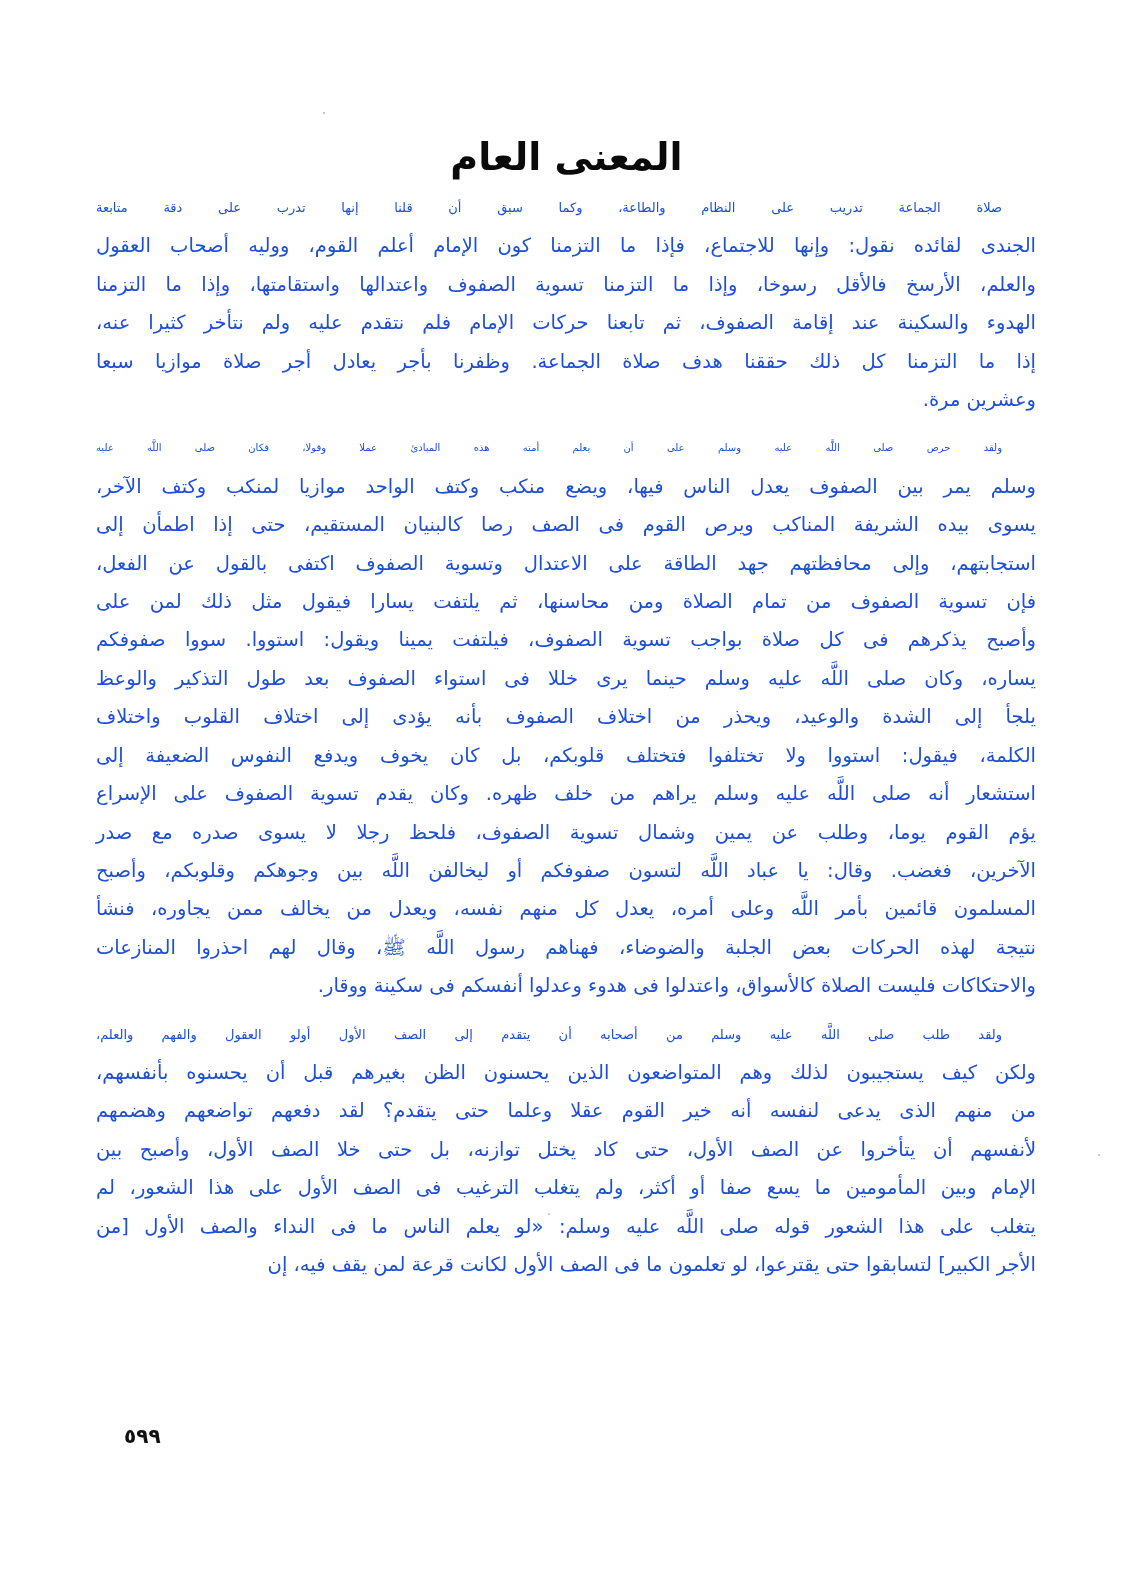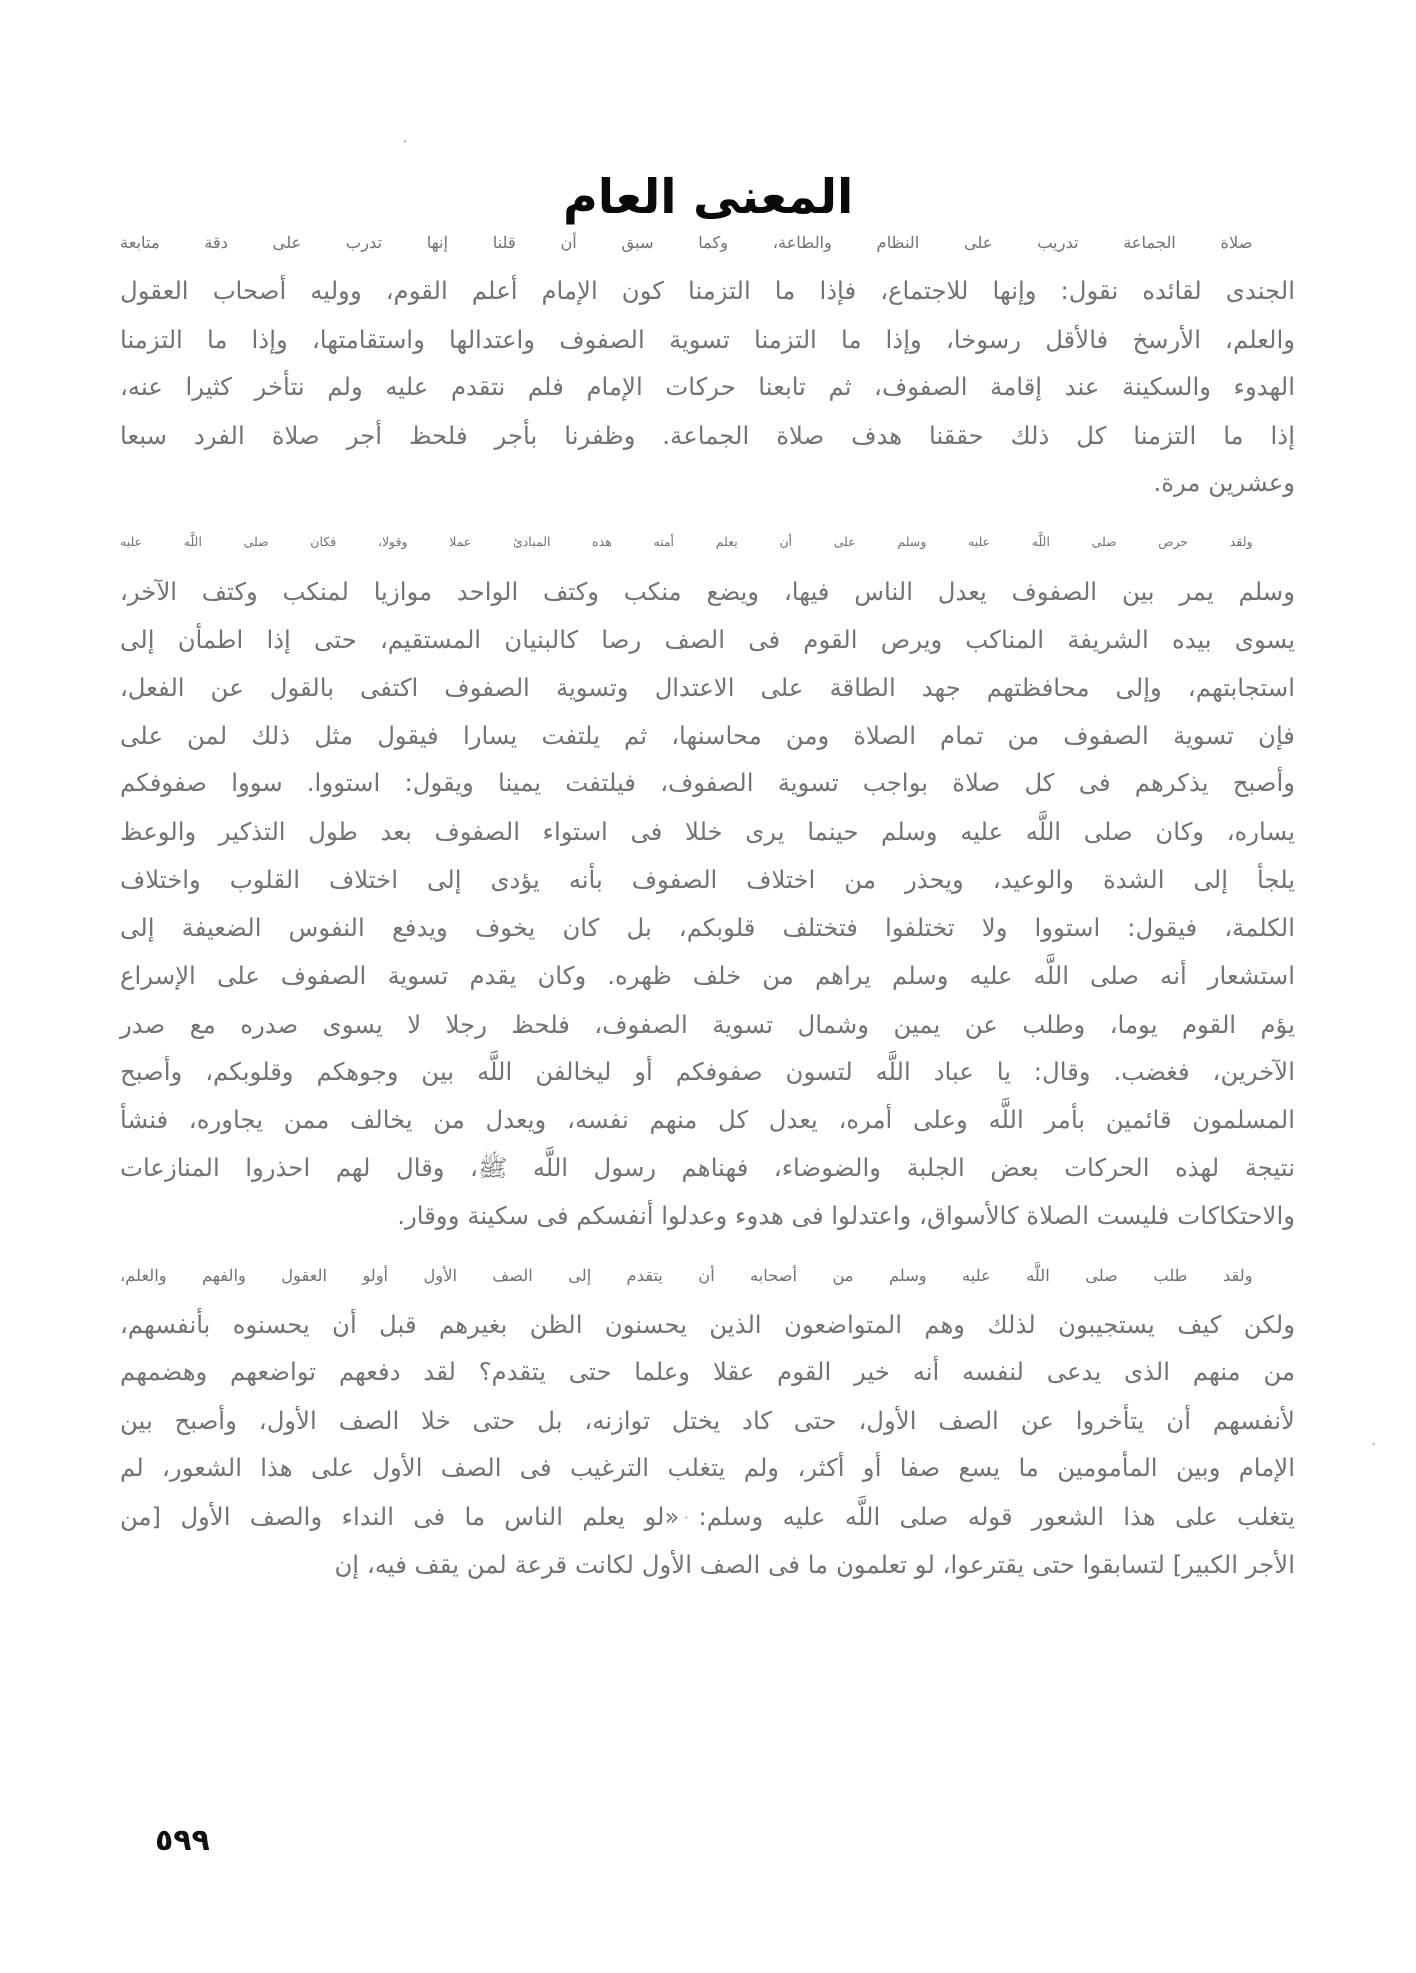--- a/index.html
+++ b/index.html
@@ -30,51 +30,51 @@
       text-align: center;
       direction: rtl;
       font-family: "DejaVu Sans", sans-serif;
       font-weight: bold;
       font-size: 38px;
       line-height: 56px;
       color: #0a0a0a;
     }
     .body-text {
       position: absolute;
-      top: 176px;
+      top: 189px;
       left: 96px;
       width: 940px;
       direction: rtl;
       text-align: justify;
       text-align-last: right;
       font-family: "DejaVu Sans", sans-serif;
       font-size: 19.5px;
       line-height: 38.4px;
-      color: #737373;
+      color: #1d4ed8;
     }
     .para {
       margin: 0;
       text-indent: 34px;
     }
     .para + .para { margin-top: 10px; }
     .line {
       display: block;
       white-space: nowrap;
       text-align: justify;
       text-align-last: justify;
       text-indent: 0;
     }
     .line.first { padding-right: 34px; }
     .line.last { text-align-last: right; }
     .page-number {
       position: absolute;
-      top: 1458px;
+      top: 1424px;
       left: 124px;
       font-family: "DejaVu Sans", sans-serif;
-      font-size: 24px;
+      font-size: 20px;
       font-weight: bold;
       letter-spacing: 2px;
       color: #111111;
       direction: rtl;
     }
     .speck {
       position: absolute;
       width: 2px; height: 2px;
       background: #bdbdbd;
       border-radius: 1px;
@@ -85,21 +85,21 @@
 
 <div class="page">
   <h1 class="title">المعنى العام</h1>
 
   <div class="body-text" id="body-text">
       <div class="para">
         <span class="line first" style="font-size: 13px;">صلاة الجماعة تدريب على النظام والطاعة، وكما سبق أن قلنا إنها تدرب على دقة متابعة</span>
         <span class="line">الجندى لقائده نقول: وإنها للاجتماع، فإذا ما التزمنا كون الإمام أعلم القوم، ووليه أصحاب العقول</span>
         <span class="line">والعلم، الأرسخ فالأقل رسوخا، وإذا ما التزمنا تسوية الصفوف واعتدالها واستقامتها، وإذا ما التزمنا</span>
         <span class="line">الهدوء والسكينة عند إقامة الصفوف، ثم تابعنا حركات الإمام فلم نتقدم عليه ولم نتأخر كثيرا عنه،</span>
-        <span class="line">إذا ما التزمنا كل ذلك حققنا هدف صلاة الجماعة. وظفرنا بأجر فلحظ أجر صلاة الفرد سبعا</span>
+        <span class="line">إذا ما التزمنا كل ذلك حققنا هدف صلاة الجماعة. وظفرنا بأجر يعادل أجر صلاة موازيا سبعا</span>
         <span class="line last">وعشرين مرة.</span>
       </div>
       <div class="para">
         <span class="line first" style="font-size: 10px;">ولقد حرص صلى اللَّه عليه وسلم على أن يعلم أمته هذه المبادئ عملا وقولا، فكان صلى اللَّه عليه</span>
         <span class="line">وسلم يمر بين الصفوف يعدل الناس فيها، ويضع منكب وكتف الواحد موازيا لمنكب وكتف الآخر،</span>
         <span class="line">يسوى بيده الشريفة المناكب ويرص القوم فى الصف رصا كالبنيان المستقيم، حتى إذا اطمأن إلى</span>
         <span class="line">استجابتهم، وإلى محافظتهم جهد الطاقة على الاعتدال وتسوية الصفوف اكتفى بالقول عن الفعل،</span>
         <span class="line">فإن تسوية الصفوف من تمام الصلاة ومن محاسنها، ثم يلتفت يسارا فيقول مثل ذلك لمن على</span>
         <span class="line">وأصبح يذكرهم فى كل صلاة بواجب تسوية الصفوف، فيلتفت يمينا ويقول: استووا. سووا صفوفكم</span>
         <span class="line">يساره، وكان صلى اللَّه عليه وسلم حينما يرى خللا فى استواء الصفوف بعد طول التذكير والوعظ</span>

